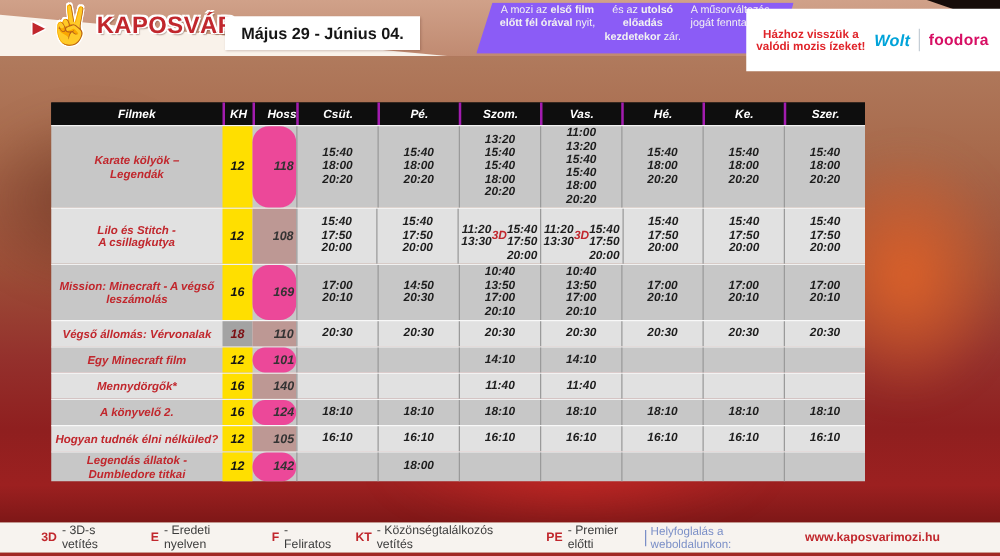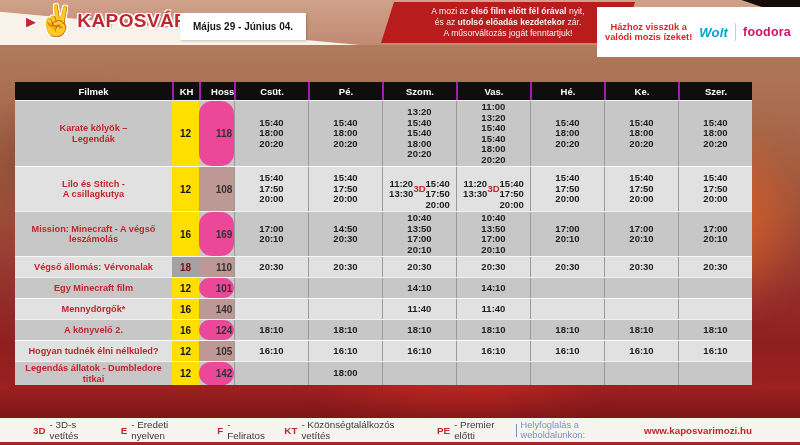--- a/index.html
+++ b/index.html
@@ -28,38 +28,38 @@
   .logo{position:absolute;left:26px;top:4px;display:flex;align-items:center;gap:2px;}
   .logo-play{color:#c1272d;font-size:13px;line-height:1;
     text-shadow:-1px -1px 0 #fff,1px -1px 0 #fff,-1px 1px 0 #fff,1px 1px 0 #fff;}
   .logo-hand{color:#c1272d;font-size:30px;line-height:34px;font-weight:700;
     text-shadow:-1px -1px 0 #fff,1px -1px 0 #fff,-1px 1px 0 #fff,1px 1px 0 #fff;}
   .logo-text{color:#c1272d;font-size:19px;font-weight:800;letter-spacing:.4px;
     text-shadow:-1.5px -1.5px 0 #fff,1.5px -1.5px 0 #fff,-1.5px 1.5px 0 #fff,1.5px 1.5px 0 #fff,2px 2px 1px rgba(60,20,10,.35);}
 
   .datebox{position:absolute;left:180px;top:13px;height:27px;background:#fff;
     display:flex;align-items:center;padding:0 13px;
-    font-size:10px;font-weight:700;color:#151515;box-shadow:1px 1px 2px rgba(60,20,10,.25);}
-
-  .notice{position:absolute;left:381px;top:2px;width:254px;height:41px;background:#b91c1c;
+    font-size:13px;font-weight:700;color:#151515;box-shadow:1px 1px 2px rgba(60,20,10,.25);}
+
+  .notice{position:absolute;left:381px;top:2px;width:254px;height:41px;background:#8b5cf6;
     clip-path:polygon(13px 0,100% 0,calc(100% - 13px) 100%,0 100%);
     color:#f2f2f2;font-size:8.6px;line-height:11px;text-align:center;
-    display:flex;flex-direction:column;justify-content:center;padding:0 18px;box-sizing:border-box;}
+    display:flex;justify-content:center;padding:0 18px;box-sizing:border-box;}
   .notice b{font-weight:700;}
 
   .delivery{position:absolute;left:597px;top:7px;width:203px;height:50px;background:#fff;
     display:flex;align-items:center;gap:7px;padding:0 6px 0 8px;box-sizing:border-box;}
   .delivery-text{color:#e0242a;font-weight:700;font-size:9.3px;line-height:10.5px;
     text-align:center;white-space:pre-line;flex:0 0 auto;}
   .wolt{color:#00a3d9;font-weight:800;font-size:13px;font-style:italic;letter-spacing:.2px;}
   .vdiv{width:1px;height:18px;background:#c5ced6;}
   .foodora{color:#d70f64;font-weight:800;font-size:12.5px;letter-spacing:.2px;}
 
   
-  .table{position:absolute;left:15px;top:82px;width:737px;}
+  .table{position:absolute;left:41px;top:82px;width:651px;font-style:italic;}
   .trow{display:flex;min-height:20px;background:#c7c7c7;border-top:1px solid rgba(255,255,255,.75);}
   .trow.alt{background:#e1e1e1;}
   .trow.thead{background:#0e0e0e;min-height:18px;border-top:none;}
   .cell{box-sizing:border-box;display:flex;align-items:center;justify-content:center;
     text-align:center;white-space:pre-line;padding:1px 2px;}
   .c-film{width:157px;}.c-kh{width:27px;}.c-len{width:35px;padding-left:17px;}.c-day{width:74px;}
   .hcell{color:#fff;font-weight:700;font-size:9.5px;background:#0e0e0e;}
   .hcell + .hcell{border-left:2px solid #a21caf;}
   .trow:not(.thead) .c-day{border-left:1px solid #9a9a9a;}
   .title{color:#c1272d;font-weight:700;font-size:9.2px;line-height:10.5px;}

